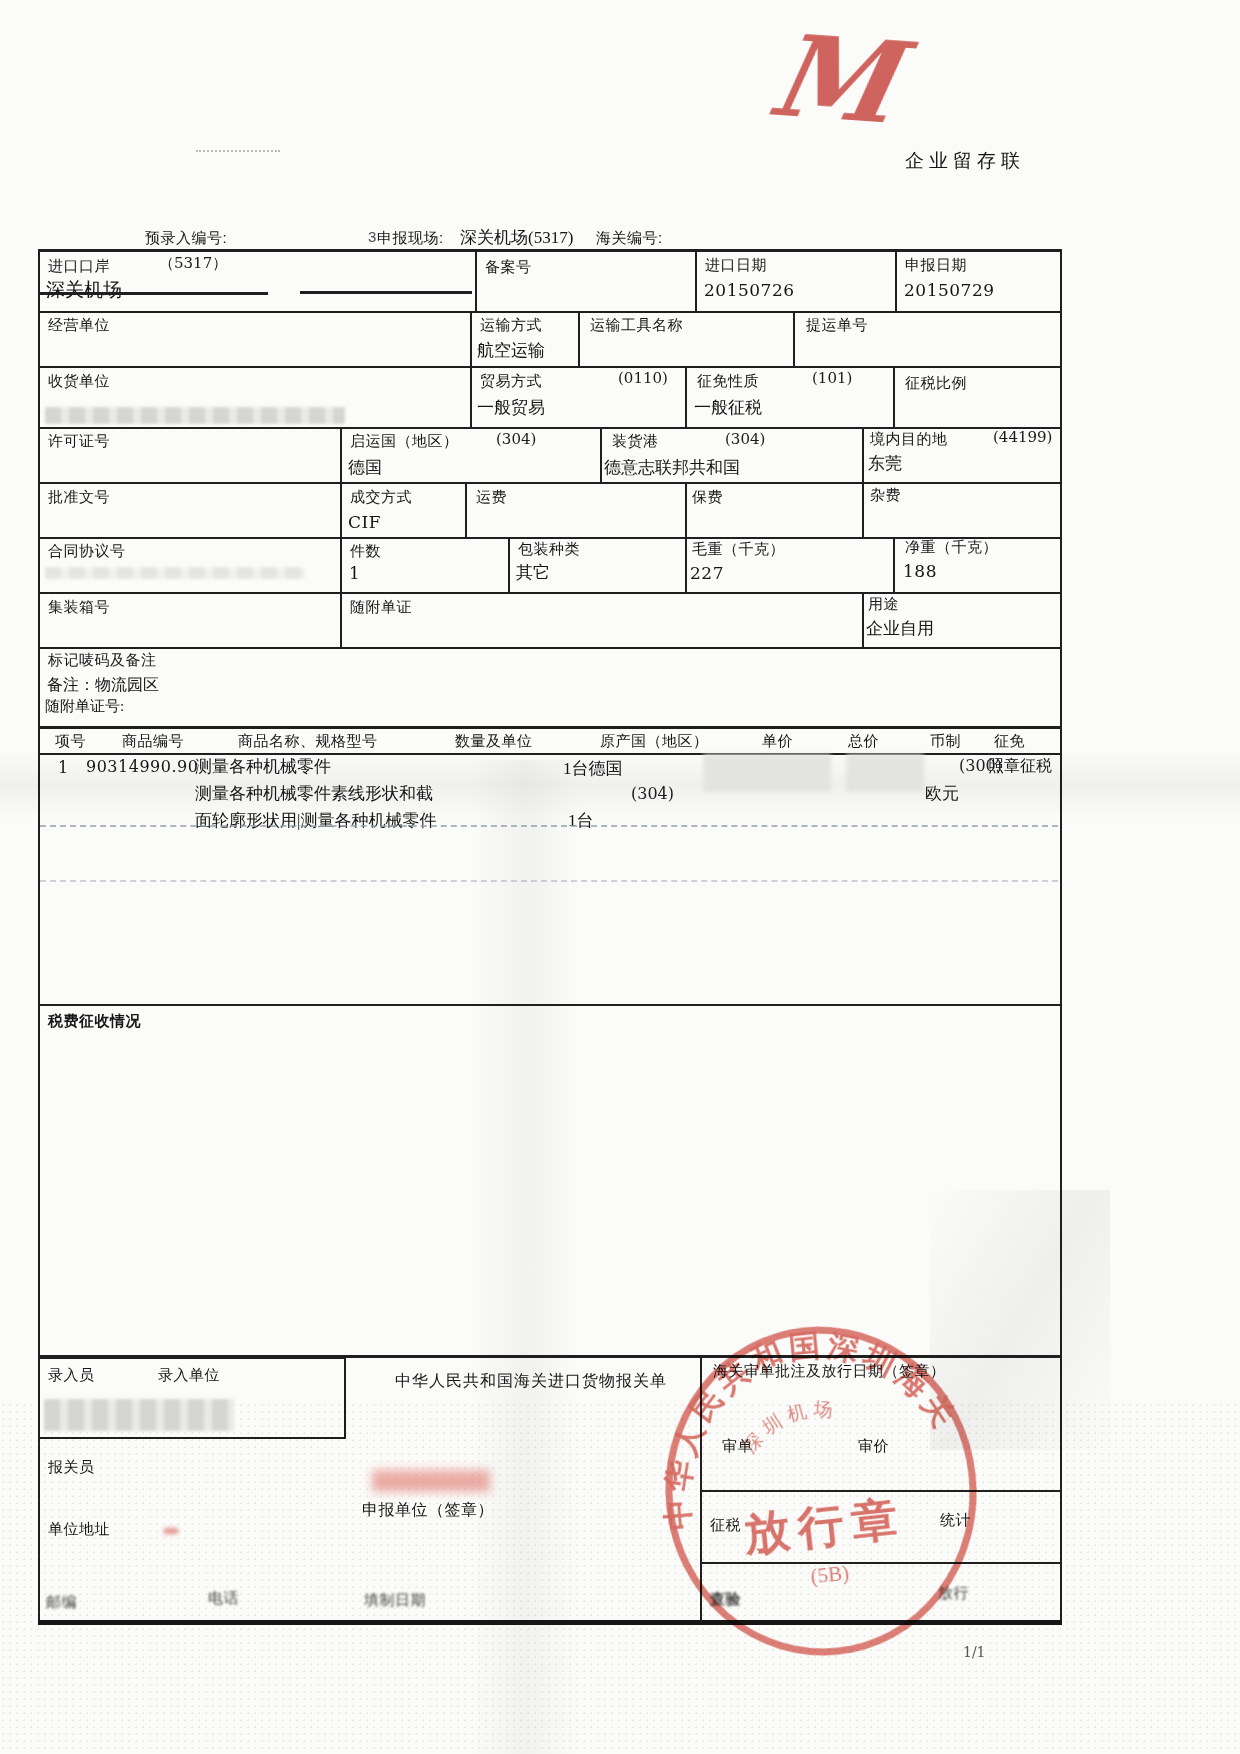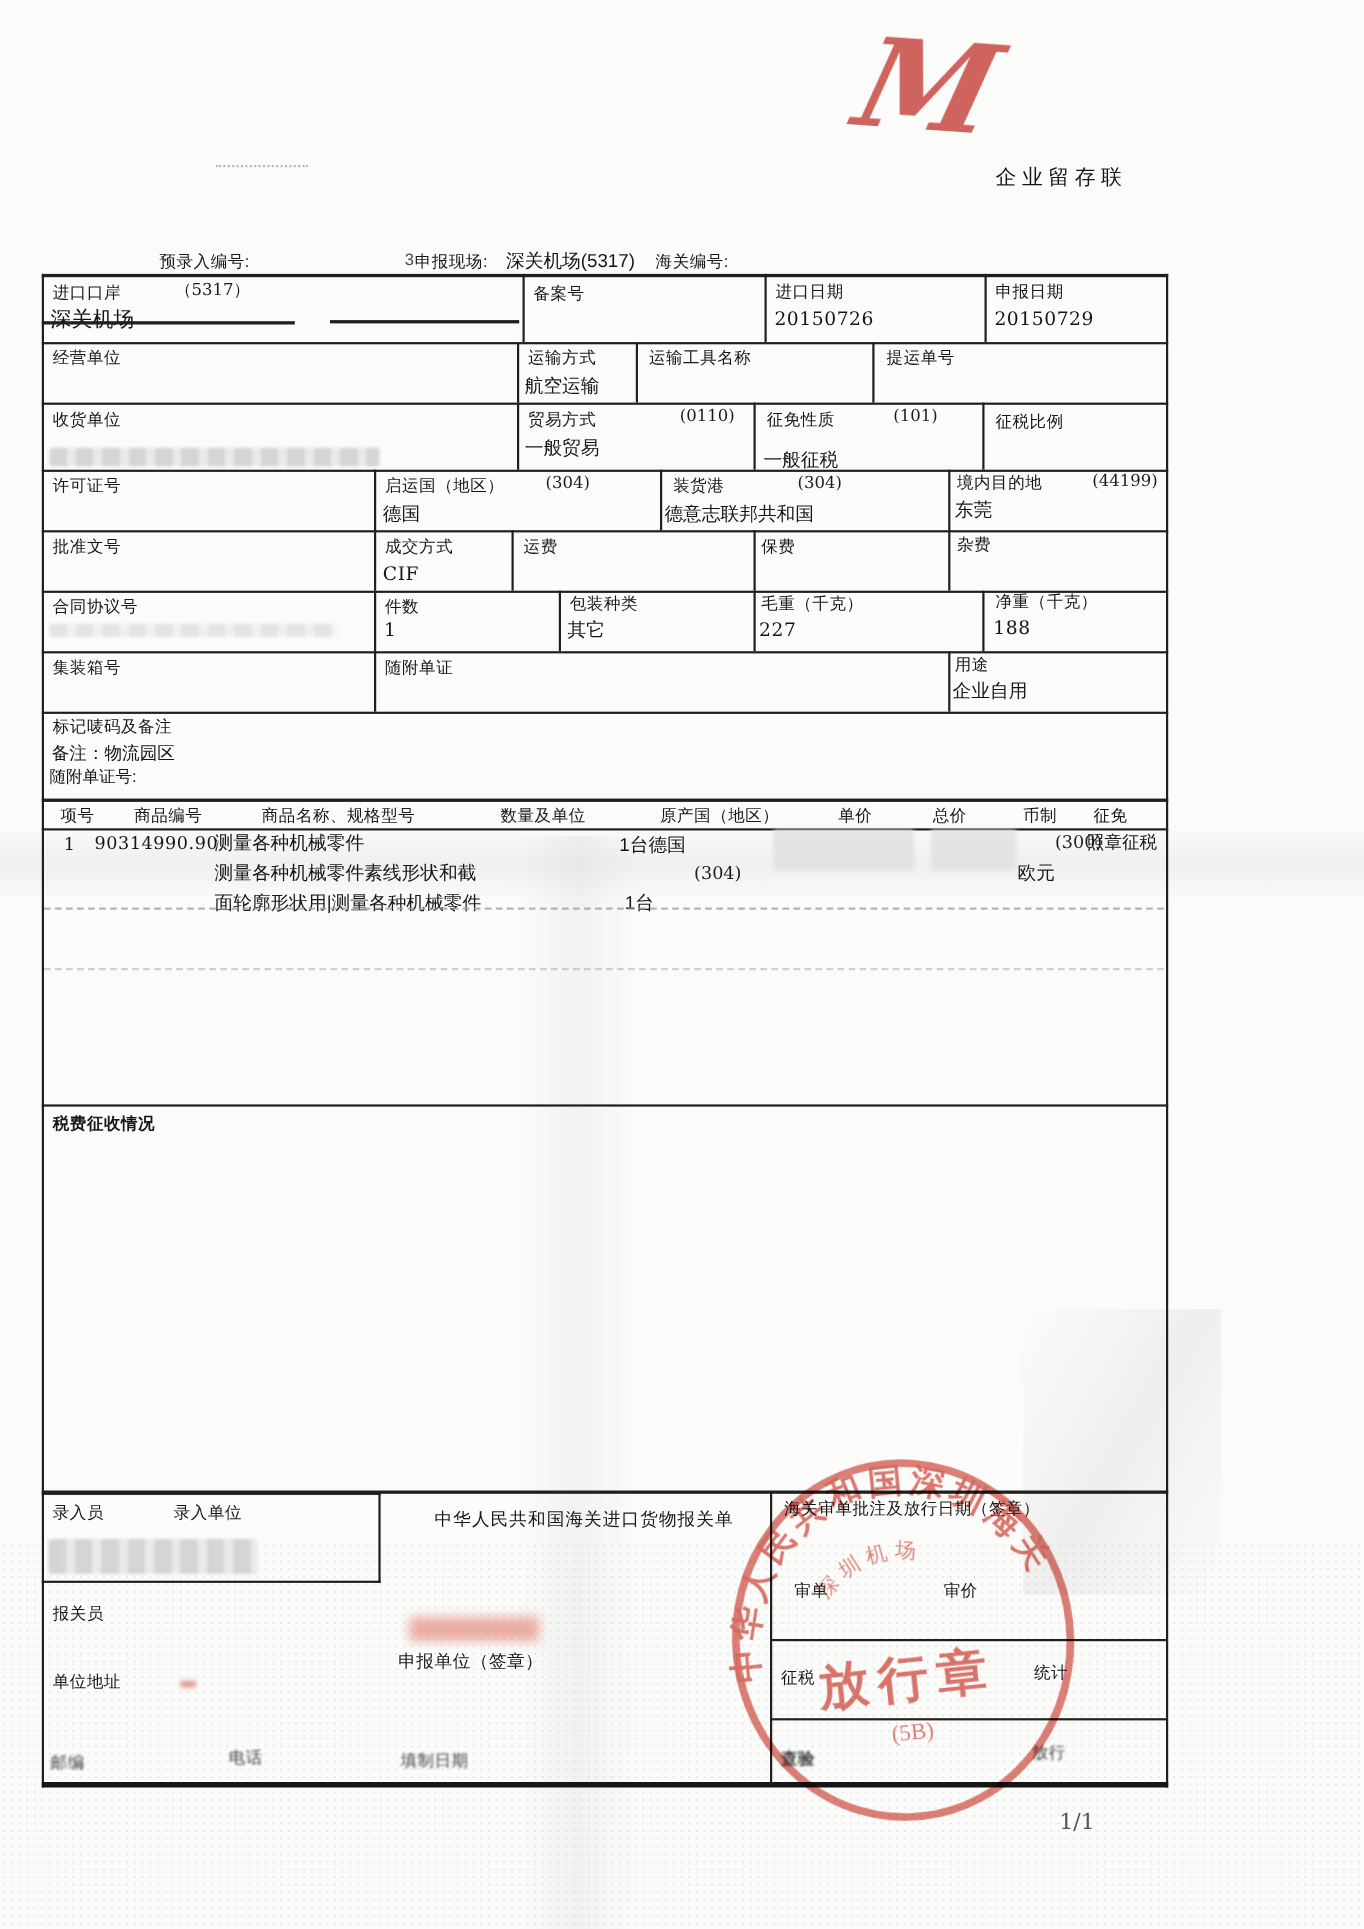--- a/index.html
+++ b/index.html
@@ -1,21 +1,21 @@
 <!DOCTYPE html>
 <html><head>
 <meta charset="utf-8">
 <style>
   html,body{margin:0;padding:0;background:#ffffff;}
   #paper{position:relative;width:1240px;height:1754px;background:#fbfbf9;overflow:hidden;
          font-family:"Liberation Sans",sans-serif;color:#1c1c1c;}
   .t{position:absolute;white-space:nowrap;}
   .lbl{font-size:15px;color:#171717;letter-spacing:.5px;}
   .code{font-size:15px;font-family:"DejaVu Serif",serif;color:#1b1b1b;margin-left:33px;}
-  .val{font-size:17px;font-family:Liberation Sans, sans-serif;color:#151515;}
+  .val{font-size:17px;font-family:Liberation Serif, serif;color:#151515;}
   .num{font-size:17px;font-family:"DejaVu Serif",serif;color:#151515;letter-spacing:.5px;}
   .hl{position:absolute;background:#1f1f1f;height:2px;}
   .vl{position:absolute;background:#1f1f1f;width:2px;}
   .dash{position:absolute;border-top:2px dashed #93a0ad;height:0;opacity:.75;}
   .redact{position:absolute;background:repeating-linear-gradient(90deg,#cfcfce 0 16px,#e7e7e5 16px 24px);
           filter:blur(1.6px);opacity:.85;border-radius:2px;}
   .redact2{position:absolute;background:#e2e2e0;filter:blur(2px);opacity:.9;border-radius:2px;}
   .blur1{filter:blur(0.8px);color:#3d3d3d;}
   .crease{position:absolute;pointer-events:none;}
   #dots{position:absolute;left:0;top:1402px;width:1240px;height:352px;pointer-events:none;
@@ -106,21 +106,21 @@
   <div class="t lbl" style="left:590px;top:316px;">运输工具名称</div>
   <div class="t lbl" style="left:806px;top:316px;">提运单号</div>
 
   <div class="t lbl" style="left:48px;top:372px;">收货单位</div>
   <div class="redact" style="left:45px;top:407px;width:300px;height:17px;"></div>
   <div class="t lbl" style="left:480px;top:372px;">贸易方式</div>
   <div class="t code" style="left:585px;top:369px;">(0110)</div>
   <div class="t val" style="left:477px;top:396px;">一般贸易</div>
   <div class="t lbl" style="left:697px;top:372px;">征免性质</div>
   <div class="t code" style="left:779px;top:369px;">(101)</div>
-  <div class="t val" style="left:694px;top:396px;margin-top:11px;">一般征税</div>
+  <div class="t val" style="left:694px;top:396px;">一般征税</div>
   <div class="t lbl" style="left:905px;top:374px;">征税比例</div>
 
   <div class="t lbl" style="left:48px;top:432px;">许可证号</div>
   <div class="t lbl" style="left:350px;top:432px;">启运国（地区）</div>
   <div class="t code" style="left:463px;top:430px;">(304)</div>
   <div class="t val" style="left:348px;top:456px;">德国</div>
   <div class="t lbl" style="left:612px;top:432px;">装货港</div>
   <div class="t code" style="left:692px;top:430px;">(304)</div>
   <div class="t val" style="left:604px;top:456px;">德意志联邦共和国</div>
   <div class="t lbl" style="left:870px;top:430px;">境内目的地</div>
@@ -204,21 +204,21 @@
   <div class="t lbl" style="left:48px;top:1458px;">报关员</div>
   <div style="position:absolute;left:372px;top:1470px;width:118px;height:22px;background:#de6d62;filter:blur(5px);opacity:.55;"></div>
   <div class="t lbl" style="left:362px;top:1500px;font-size:16px;">申报单位（签章）</div>
   <div class="t lbl" style="left:48px;top:1520px;">单位地址</div>
   <div style="position:absolute;left:164px;top:1528px;width:14px;height:6px;background:#d4554b;filter:blur(2px);opacity:.6;"></div>
 
   <div class="t lbl blur1" style="left:46px;top:1593px;">邮编</div>
   <div class="t lbl blur1" style="left:208px;top:1589px;">电话</div>
   <div class="t lbl blur1" style="left:364px;top:1591px;">填制日期</div>
 
-  <div class="t" style="left:963px;top:1644px;font-size:20px;color:#555;font-family:'DejaVu Serif',serif;">1/1</div>
+  <div class="t" style="left:963px;top:1644px;font-size:14px;color:#555;font-family:'DejaVu Serif',serif;">1/1</div>
 
   <svg id="stamp" width="362" height="362" viewBox="0 0 362 362">
     <ellipse cx="181" cy="181" rx="152" ry="161" fill="none" stroke="#d4554b" stroke-width="7" opacity=".85"></ellipse>
     <path id="arc-outer" d="M 48,210 A 134,146 0 1 1 314,210" fill="none"></path>
     <path id="arc-inner" d="M 96,214 A 86,94 0 1 1 266,214" fill="none"></path>
     <text font-size="31" font-weight="bold" fill="#d4554b" opacity=".9" letter-spacing="5" font-family="Liberation Serif, serif">
       <textPath href="#arc-outer" startOffset="1%">中华人民共和国深圳海关</textPath>
     </text>
     <text font-size="19" fill="#d4554b" opacity=".8" letter-spacing="6" font-family="Liberation Serif, serif">
       <textPath href="#arc-inner" startOffset="26%">深圳机场</textPath>

